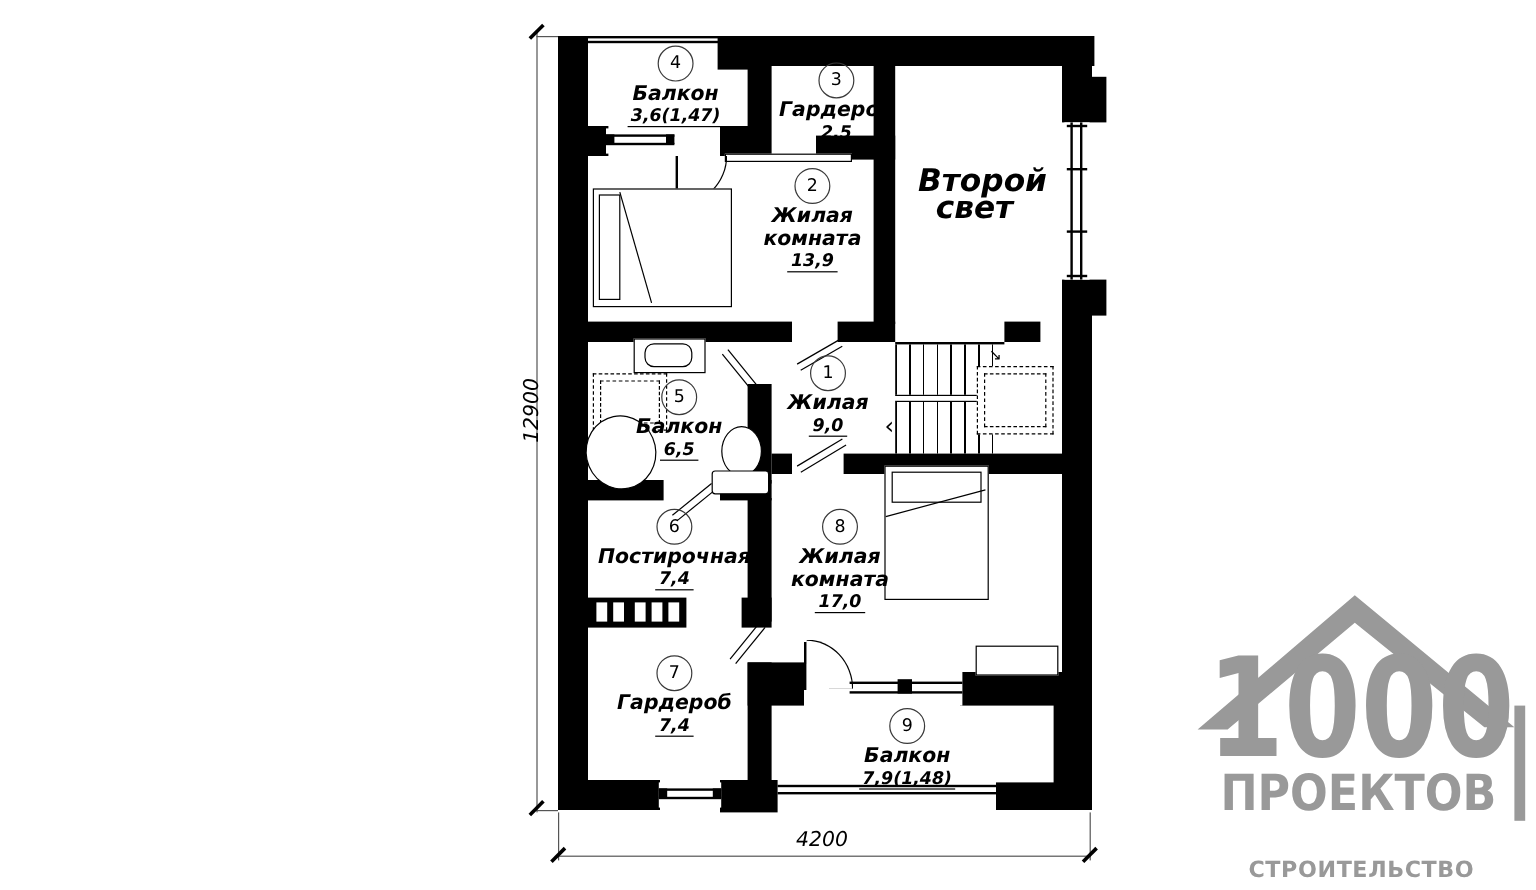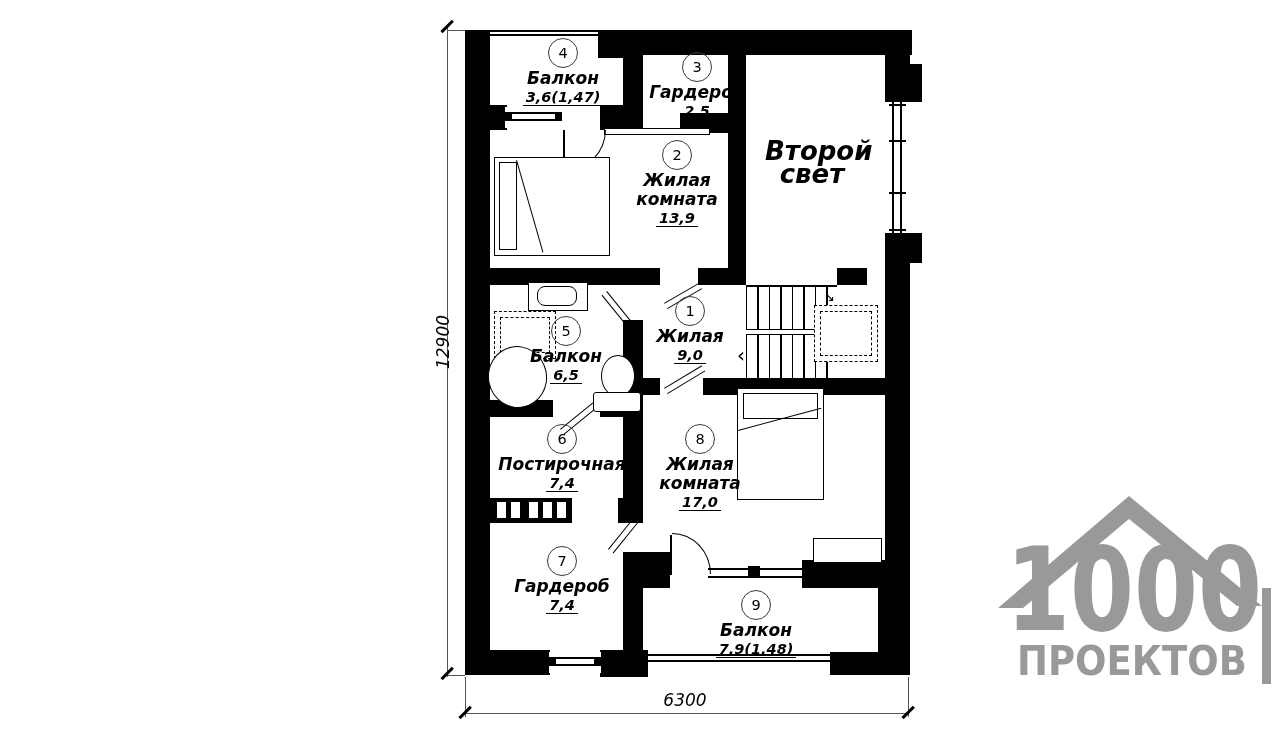--- a/index.html
+++ b/index.html
@@ -234,24 +234,25 @@
   <div class="lng" style="left:447px;top:675px;width:18px;height:1px"></div>
   <div class="tick" style="left:439px;top:25px"></div>
   <div class="tick" style="left:439px;top:672px"></div>
   <div class="dimtext" style="left:398px;top:332px;width:90px;transform:rotate(-90deg)">12900</div>
 
   <div class="lng" style="left:465px;top:713px;width:443px;height:1px"></div>
   <div class="lng" style="left:465px;top:677px;width:1px;height:40px"></div>
   <div class="lng" style="left:908px;top:677px;width:1px;height:40px"></div>
   <div class="tick" style="left:457px;top:711px"></div>
   <div class="tick" style="left:900px;top:711px"></div>
-  <div class="dimtext" style="left:640px;top:690px;width:90px">6300</div>
+  <div class="dimtext" style="left:640px;top:690px;width:90px">4200</div>
 
   <div id="logo">
     <svg width="288" height="130" viewBox="0 0 288 130">
       <polygon points="6,120 137,8 270,118 245,118 137,31 31,120" fill="#999"></polygon>
     </svg>
     <div class="digits">1000</div>
     <div class="bar"></div>
     <div class="word">ПРОЕКТОВ</div>
+    <div class="tag" style="top:227px">СТРОИТЕЛЬСТВО</div>
   </div>
 
 </div>
 
 </body></html>

